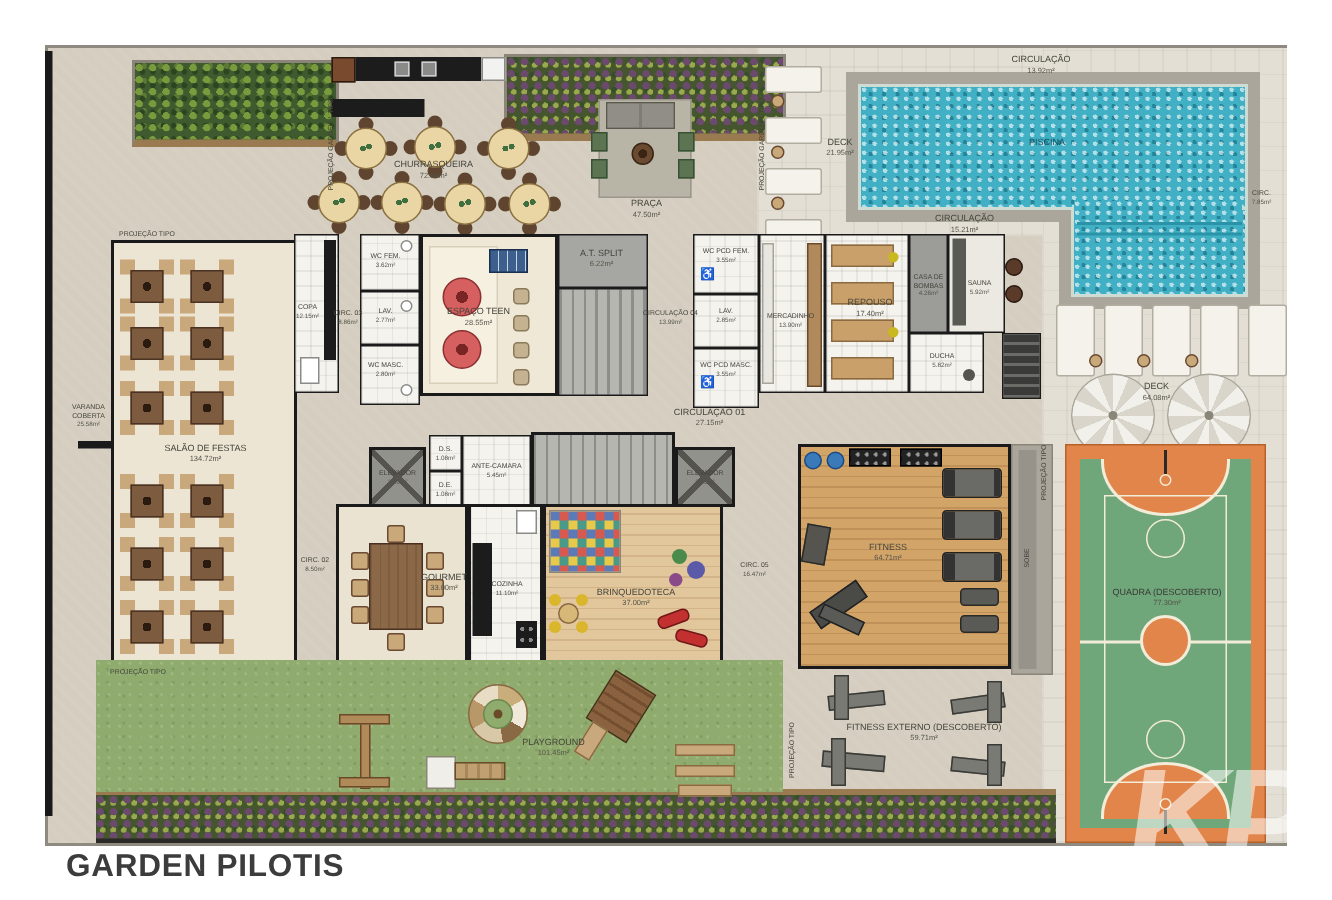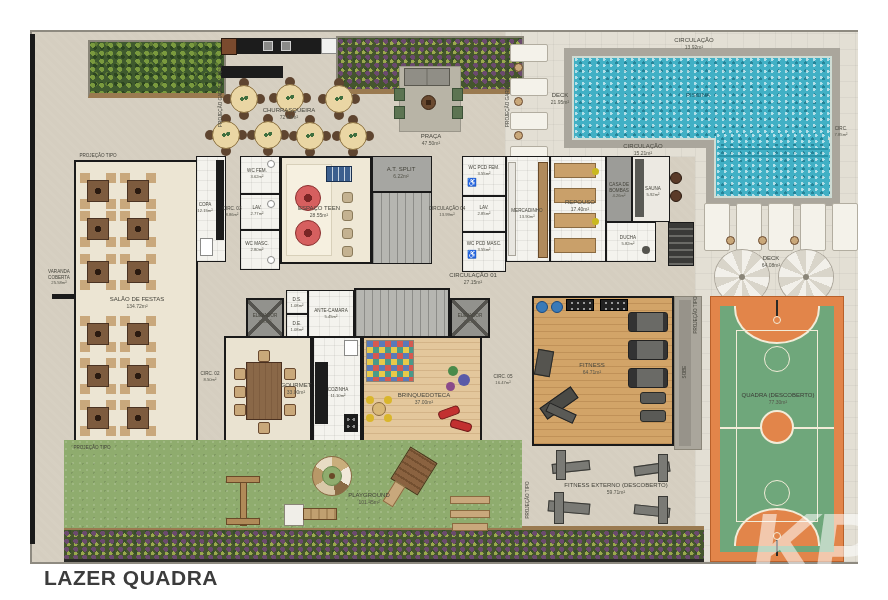--- a/index.html
+++ b/index.html
@@ -323,14 +323,14 @@
   <div class="lbl sm vert" style="left:685px;top:372px;"><span>SOBE</span></div>
 
   <div class="lbl sm vert" style="left:221px;top:96px;">PROJEÇÃO GARDEN 1 TIPO</div>
   <div class="lbl sm vert" style="left:508px;top:96px;">PROJEÇÃO GARDEN 1 TIPO</div>
   <div class="lbl sm" style="left:98px;top:156px;">PROJEÇÃO TIPO</div>
   <div class="lbl sm" style="left:92px;top:448px;">PROJEÇÃO TIPO</div>
   <div class="lbl sm vert" style="left:696px;top:315px;">PROJEÇÃO TIPO</div>
   <div class="lbl sm vert" style="left:528px;top:500px;">PROJEÇÃO TIPO</div>
 
   <div class="wm" style="left:752px;top:492px;">KP</div>
-  <div id="title">LAZER QUADRA</div>
+  <div id="title">GARDEN PILOTIS</div>
 </div>
 
 </body></html>

